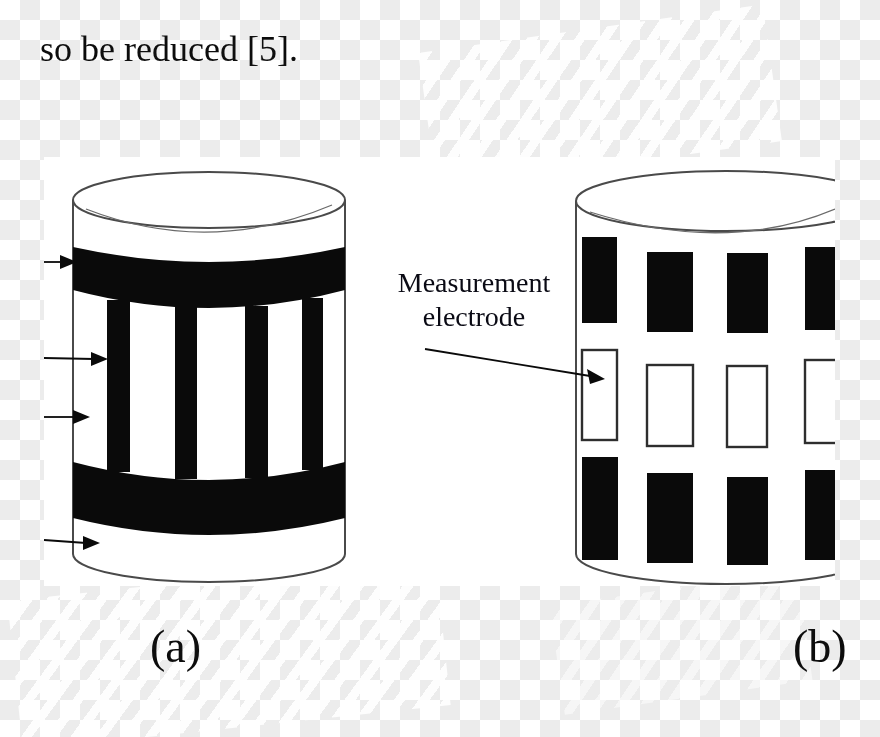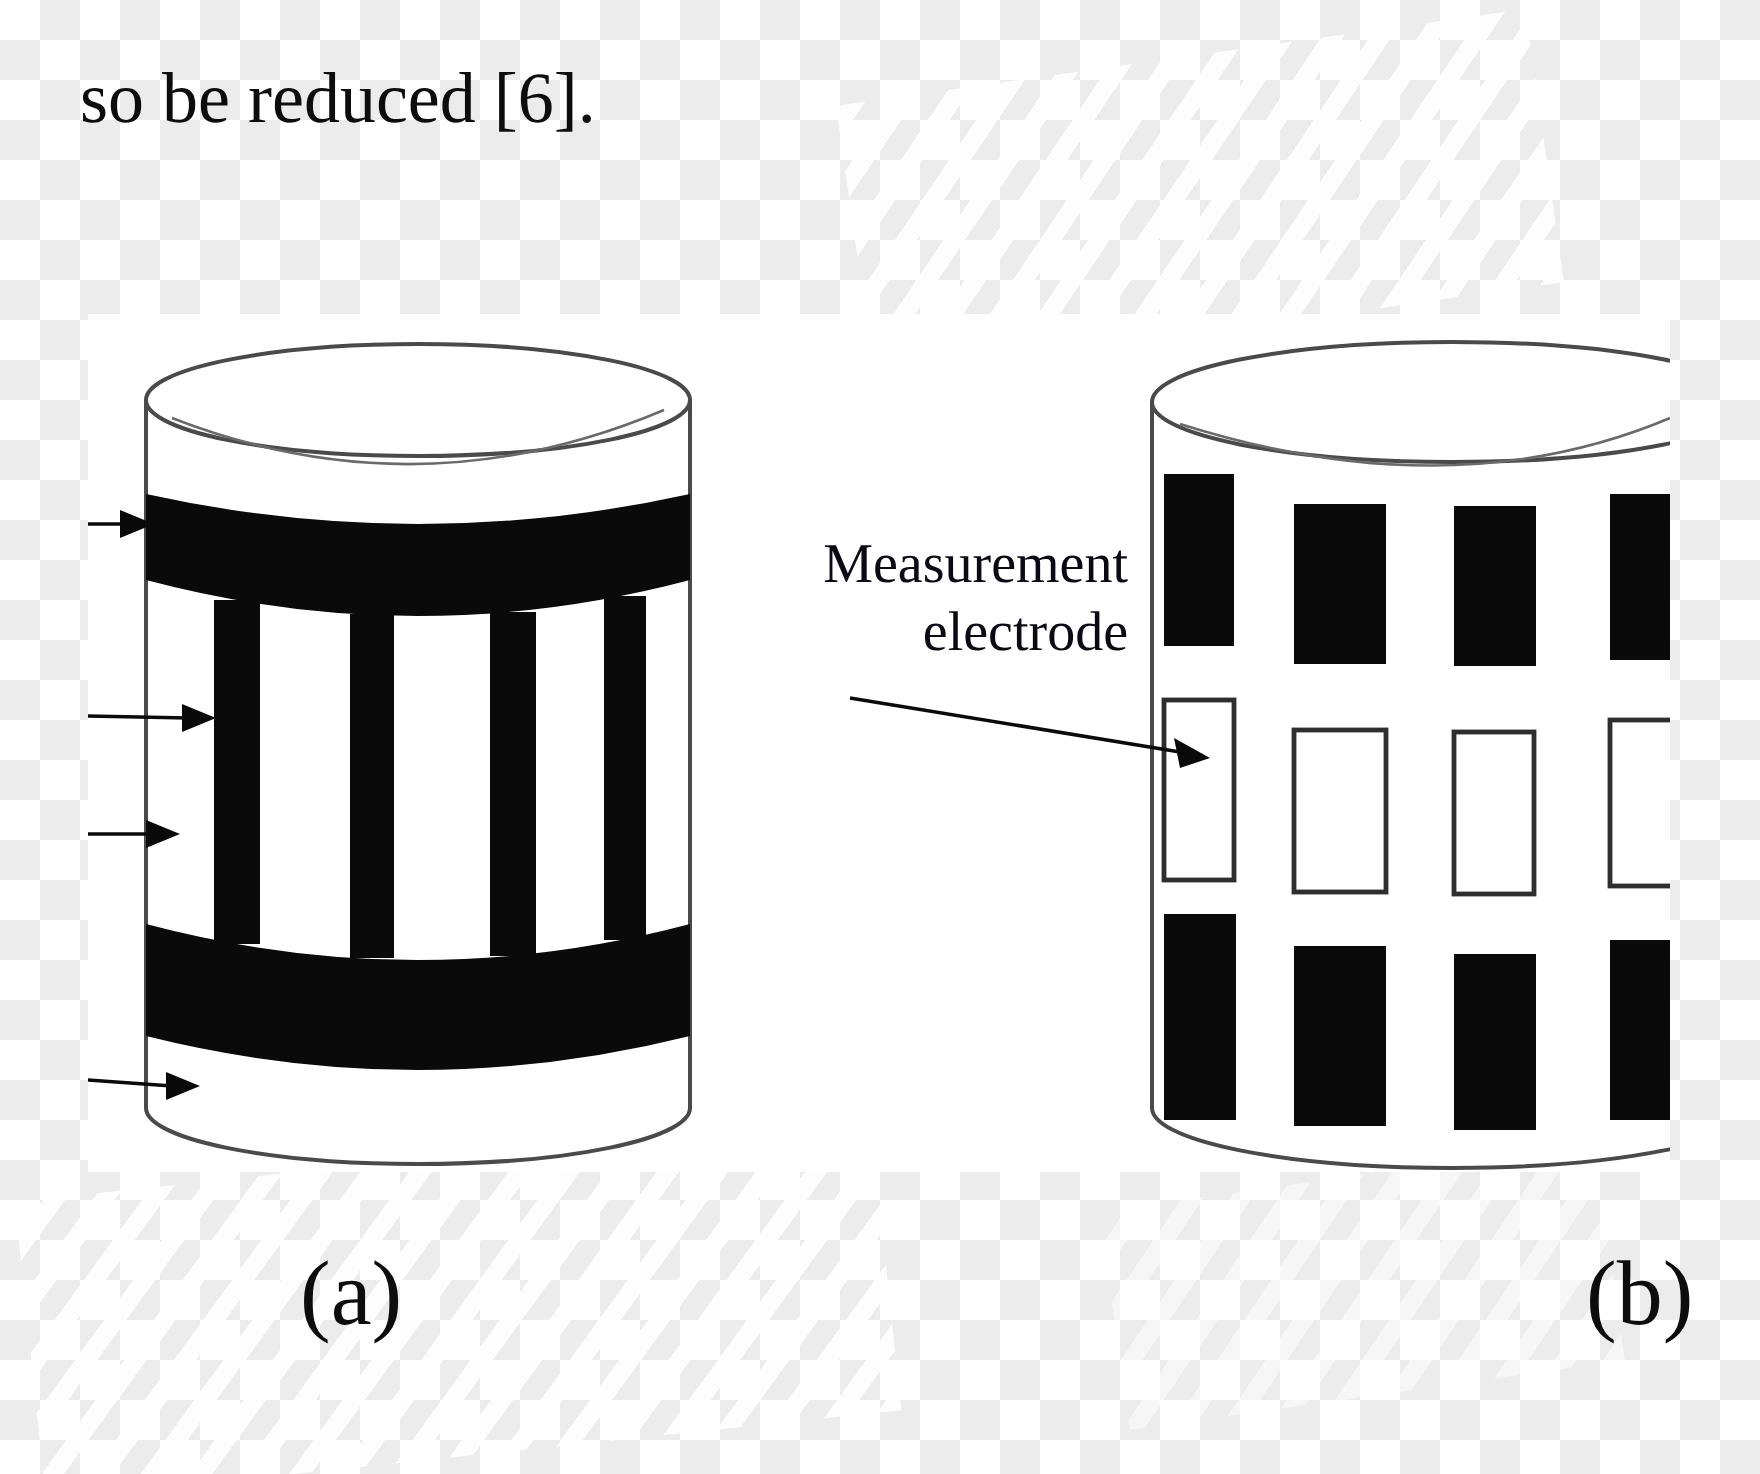--- a/index.html
+++ b/index.html
@@ -24,42 +24,42 @@
     position:absolute;left:40px;top:28px;z-index:3;
     font-size:36px;color:#0d0d0d;white-space:nowrap;
   }
   #figure-box{
     position:absolute;left:44px;top:157px;width:791px;height:429px;
     background:#ffffff;z-index:2;
   }
   #figure-svg{position:absolute;left:0;top:0;display:block;}
   #measurement-label{
     position:absolute;left:384px;top:266px;width:180px;z-index:4;
-    font-size:28px;line-height:34px;text-align:right;color:#0a0a14;
+    font-size:28px;line-height:34px;text-align:center;color:#0a0a14;
     white-space:pre-line;
   }
   .panel-label{
     position:absolute;z-index:4;font-size:46px;color:#0d0d0d;
   }
   #panel-a-label{left:150px;top:620px;}
   #panel-b-label{left:793px;top:620px;}
   .outline{stroke:#4a4a4a;stroke-width:2;fill:none;}
   .outline-fill{stroke:#4a4a4a;stroke-width:2;fill:#ffffff;}
   .rim{stroke:#6a6a6a;stroke-width:1.3;fill:none;}
   .arrow-line{stroke:#0a0a0a;stroke-width:1.8;fill:none;}
   .white-rect{fill:#ffffff;stroke:#2e2e2e;stroke-width:2.4;}
 </style>
 </head>
 <body>
 
 <div class="watermark" id="wm-top-right"></div>
 <div class="watermark" id="wm-bottom-left"></div>
 <div class="watermark" id="wm-bottom-mid"></div>
 
-<div id="caption">so be reduced [6].</div>
+<div id="caption">so be reduced [5].</div>
 
 <div id="figure-box">
   <svg id="figure-svg" width="791" height="429" viewBox="0 0 791 429">
 
     <g>
       <line x1="29" y1="43" x2="29" y2="397" class="outline"></line>
       <line x1="301" y1="43" x2="301" y2="397" class="outline"></line>
       <ellipse cx="165" cy="43" rx="136" ry="28" class="outline-fill"></ellipse>
       <path d="M 42,52 Q 165,100 288,48" class="rim"></path>
       <path d="M 29,397 A 136 28 0 0 0 301,397" class="outline"></path>

